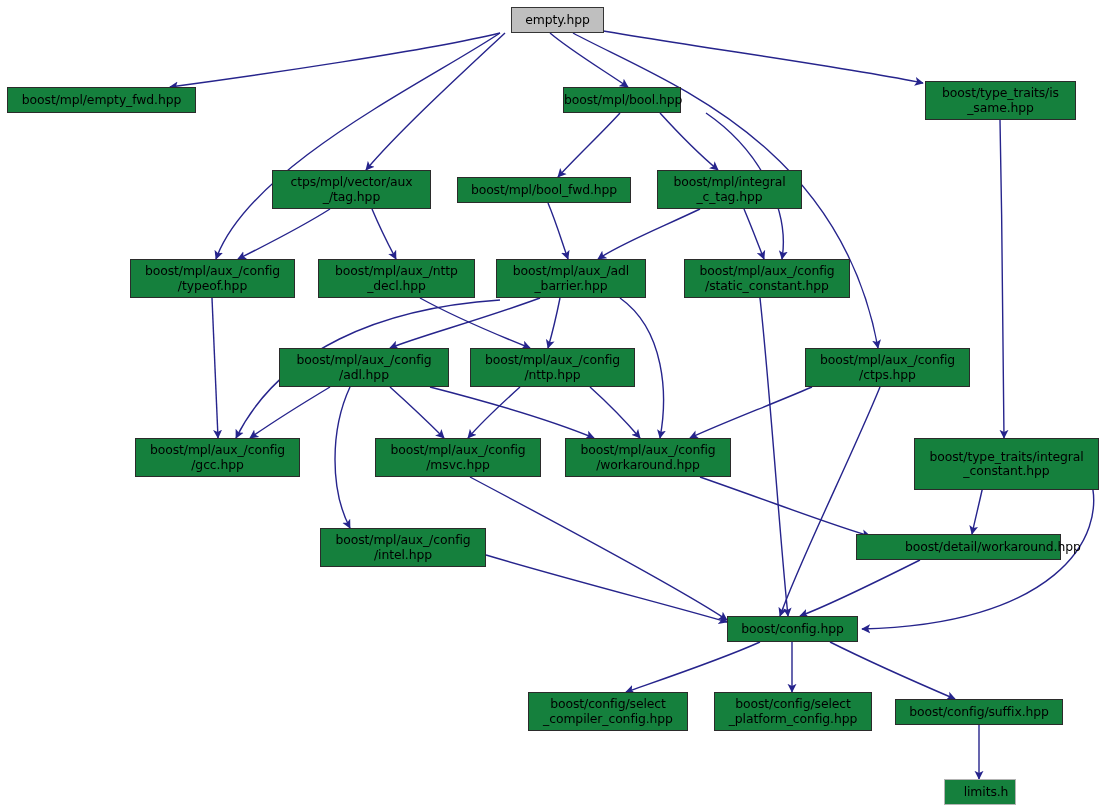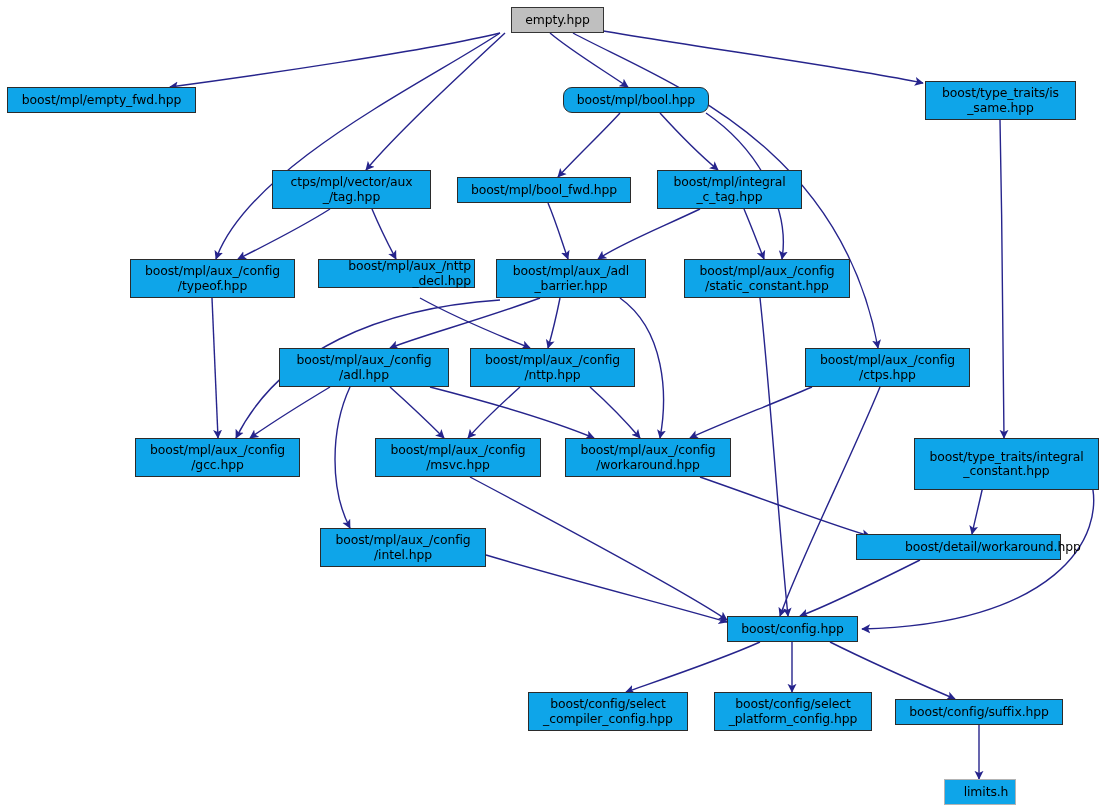--- a/index.html
+++ b/index.html
@@ -1,21 +1,21 @@
 <!DOCTYPE html>
 <html><head>
 <meta charset="utf-8">
 <style>
   html,body{margin:0;padding:0;background:#ffffff;}
   body{width:1106px;height:812px;overflow:hidden;
        font-family:"DejaVu Sans","Liberation Sans",sans-serif;}
   #graph-root{position:relative;width:1106px;height:812px;}
   svg#edges{position:absolute;left:0;top:0;width:1106px;height:812px;}
   .node{position:absolute;box-sizing:border-box;
-        border:1px solid #2b2b2b;background:#0ea5e9;
+        border:1px solid #2b2b2b;background:#15803d;
         display:flex;align-items:center;justify-content:center;
         text-align:center;color:#000000;
         font-size:12.4px;line-height:14.5px;letter-spacing:-0.1px;
         white-space:pre-line;}
   .node.root{background:#bfbfbf;border-color:#353535;}
   .node.ext{border-color:#b3b3b3;padding-left:12px;}
   .node .lbl{display:block;width:100%;padding:0 3px;}
 </style>
 </head>
 <body>
@@ -66,31 +66,31 @@
         <path d="M 486,555 C 570,580 680,608 727,622" fill="none" stroke="#26248c" stroke-width="1.4" marker-end="url(#arrow)"></path>
         <path d="M 760,642 C 720,660 660,680 626,692" fill="none" stroke="#26248c" stroke-width="1.4" marker-end="url(#arrow)"></path>
         <path d="M 792,642 C 792,660 792,678 792,692" fill="none" stroke="#26248c" stroke-width="1.4" marker-end="url(#arrow)"></path>
         <path d="M 830,642 C 870,662 920,684 955,699" fill="none" stroke="#26248c" stroke-width="1.4" marker-end="url(#arrow)"></path>
         <path d="M 979,725 C 979,745 979,762 979,779" fill="none" stroke="#26248c" stroke-width="1.4" marker-end="url(#arrow)"></path>
       </g>
   </svg>
   <div id="node-layer">
       <div class="node root" style="left: 487px; top: 7px; width: 93px; height: 26px; margin-left: 24px;"><span class="lbl">empty.hpp</span></div>
       <div class="node" style="left: 7px; top: 87px; width: 189px; height: 26px;"><span class="lbl">boost/mpl/empty_fwd.hpp</span></div>
-      <div class="node" style="left: 563px; top: 87px; width: 146px; height: 26px; border-radius: 9px;"><span class="lbl">boost/mpl/bool.hpp</span></div>
+      <div class="node" style="left: 563px; top: 87px; width: 118px; height: 26px;"><span class="lbl">boost/mpl/bool.hpp</span></div>
       <div class="node" style="left: 925px; top: 81px; width: 151px; height: 39px;"><span class="lbl">boost/type_traits/is
 _same.hpp</span></div>
       <div class="node" style="left: 272px; top: 170px; width: 159px; height: 39px;"><span class="lbl">ctps/mpl/vector/aux
 _/tag.hpp</span></div>
       <div class="node" style="left: 457px; top: 177px; width: 174px; height: 26px;"><span class="lbl">boost/mpl/bool_fwd.hpp</span></div>
       <div class="node" style="left: 657px; top: 170px; width: 145px; height: 39px;"><span class="lbl">boost/mpl/integral
 _c_tag.hpp</span></div>
       <div class="node" style="left: 130px; top: 259px; width: 165px; height: 39px;"><span class="lbl">boost/mpl/aux_/config
 /typeof.hpp</span></div>
-      <div class="node" style="left: 318px; top: 259px; width: 157px; height: 29px; text-align: right;"><span class="lbl">boost/mpl/aux_/nttp
+      <div class="node" style="left: 318px; top: 259px; width: 157px; height: 39px;"><span class="lbl">boost/mpl/aux_/nttp
 _decl.hpp</span></div>
       <div class="node" style="left: 496px; top: 259px; width: 150px; height: 39px;"><span class="lbl">boost/mpl/aux_/adl
 _barrier.hpp</span></div>
       <div class="node" style="left: 684px; top: 259px; width: 166px; height: 39px;"><span class="lbl">boost/mpl/aux_/config
 /static_constant.hpp</span></div>
       <div class="node" style="left: 279px; top: 348px; width: 170px; height: 39px;"><span class="lbl">boost/mpl/aux_/config
 /adl.hpp</span></div>
       <div class="node" style="left: 470px; top: 348px; width: 165px; height: 39px;"><span class="lbl">boost/mpl/aux_/config
 /nttp.hpp</span></div>
       <div class="node" style="left: 805px; top: 348px; width: 165px; height: 39px;"><span class="lbl">boost/mpl/aux_/config

